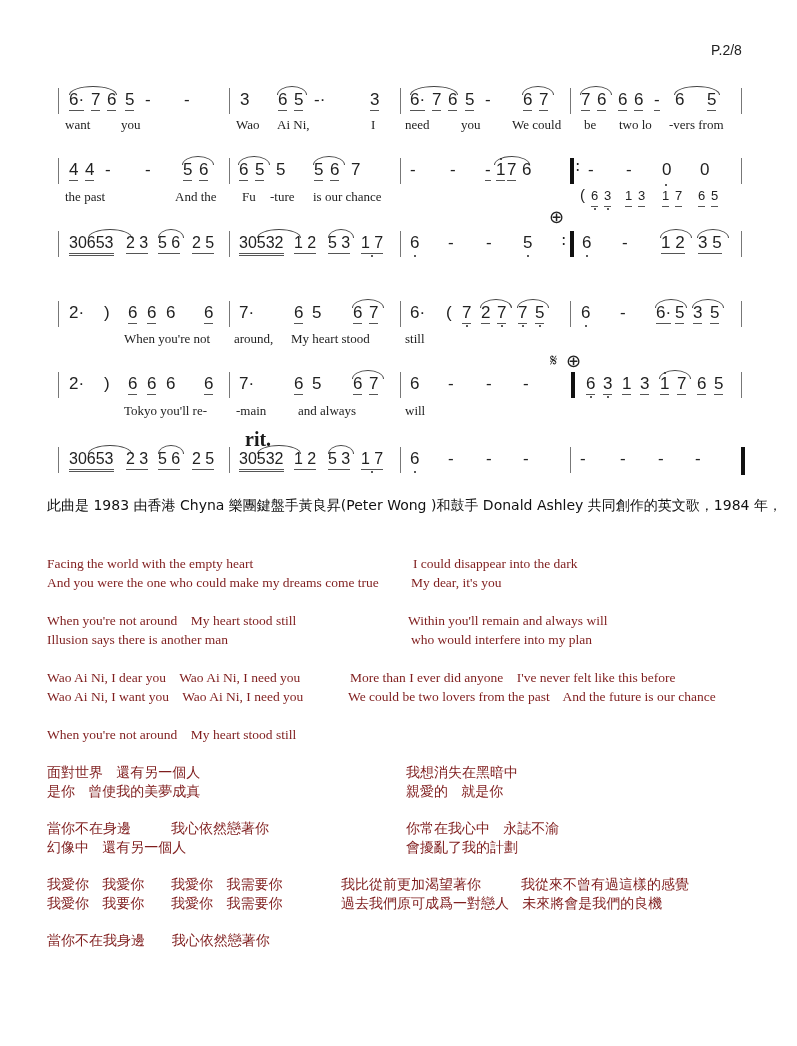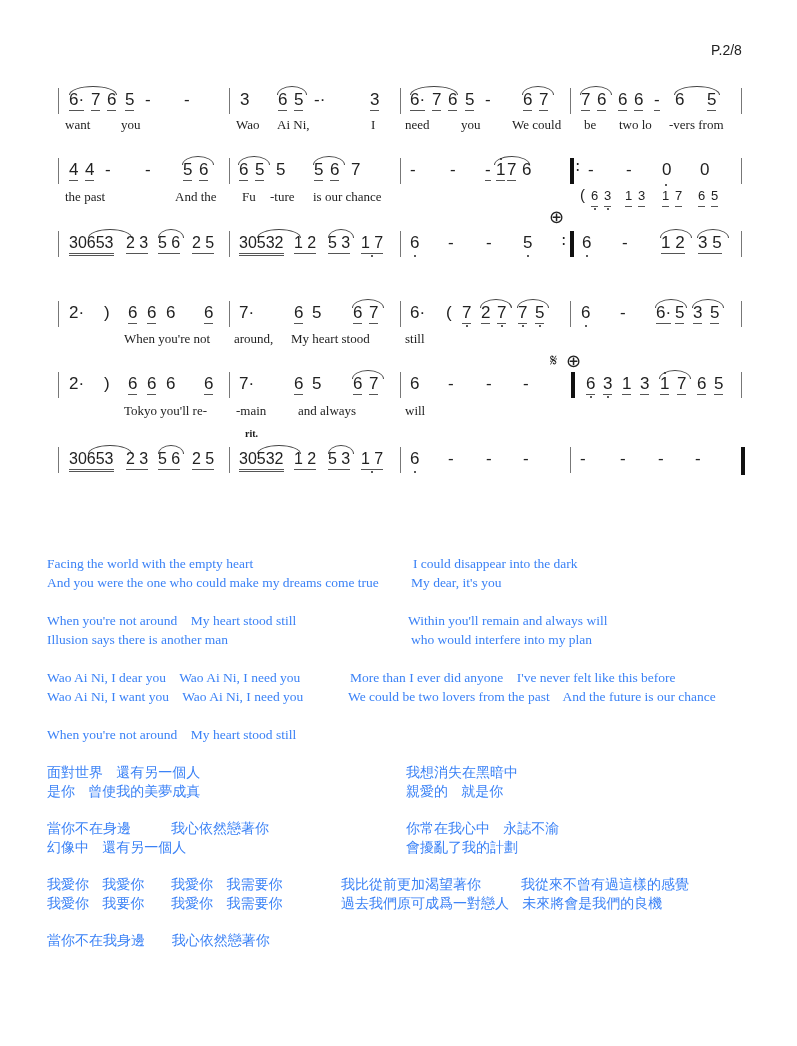--- a/index.html
+++ b/index.html
@@ -29,29 +29,29 @@
   }
   .slur {
     position: absolute; height: 8px; border: 1px solid #444; border-bottom: none;
     border-radius: 50% 50% 0 0 / 100% 100% 0 0;
   }
   .lyric {
     position: absolute; font-family: "Liberation Serif", "DejaVu Serif", serif;
     font-size: 13px; color: #222; white-space: pre;
   }
   .mark { position: absolute; font-size: 18px; color: #222; font-family: "DejaVu Sans", sans-serif; }
-  .rit { position: absolute; font-family: "Liberation Serif", serif; font-size: 10px; font-weight: bold; }
+  .rit { position: absolute; font-family: "Liberation Serif", serif; font-size: 20px; font-weight: bold; }
 
   .intro {
     position: absolute; left: 47px; top: 496px; width: 740px;
     font-size: 14px; line-height: 19px; color: #111;
     font-family: "DejaVu Sans", sans-serif;
   }
   .lyrics-en .ln, .lyrics-zh .ln {
-    position: absolute; white-space: pre; color: #3b82f6;
+    position: absolute; white-space: pre; color: #7f1d1d;
   }
   .lyrics-en .ln { font-family: "Liberation Serif", serif; font-size: 13.5px; }
   .lyrics-zh .ln { font-family: "DejaVu Sans", sans-serif; font-size: 14px; }
 </style>
 </head>
 <body>
 
 <div class="page-num">P.2/8</div>
 
 <div class="score">
@@ -320,20 +320,21 @@
     <span class="tok" style="left:523px;top:449px">-</span>
 
     <span class="tok" style="left:580px;top:449px">-</span>
     <span class="tok" style="left:620px;top:449px">-</span>
     <span class="tok" style="left:658px;top:449px">-</span>
     <span class="tok" style="left:695px;top:449px">-</span>
   </div>
 </div>
 
 <div class="intro">
+  <div>此曲是 1983 由香港 Chyna 樂團鍵盤手黃良昇(Peter Wong )和鼓手 Donald Ashley 共同創作的英文歌，1984 年，</div>
 </div>
 
 <div class="lyrics-en">
   <span class="ln" style="left:47px;top:556px">Facing the world with the empty heart</span>
   <span class="ln" style="left:413px;top:556px">I could disappear into the dark</span>
   <span class="ln" style="left:47px;top:575px">And you were the one who could make my dreams come true</span>
   <span class="ln" style="left:411px;top:575px">My dear, it's you</span>
 
   <span class="ln" style="left:47px;top:613px">When you're not around    My heart stood still</span>
   <span class="ln" style="left:408px;top:613px">Within you'll remain and always will</span>

